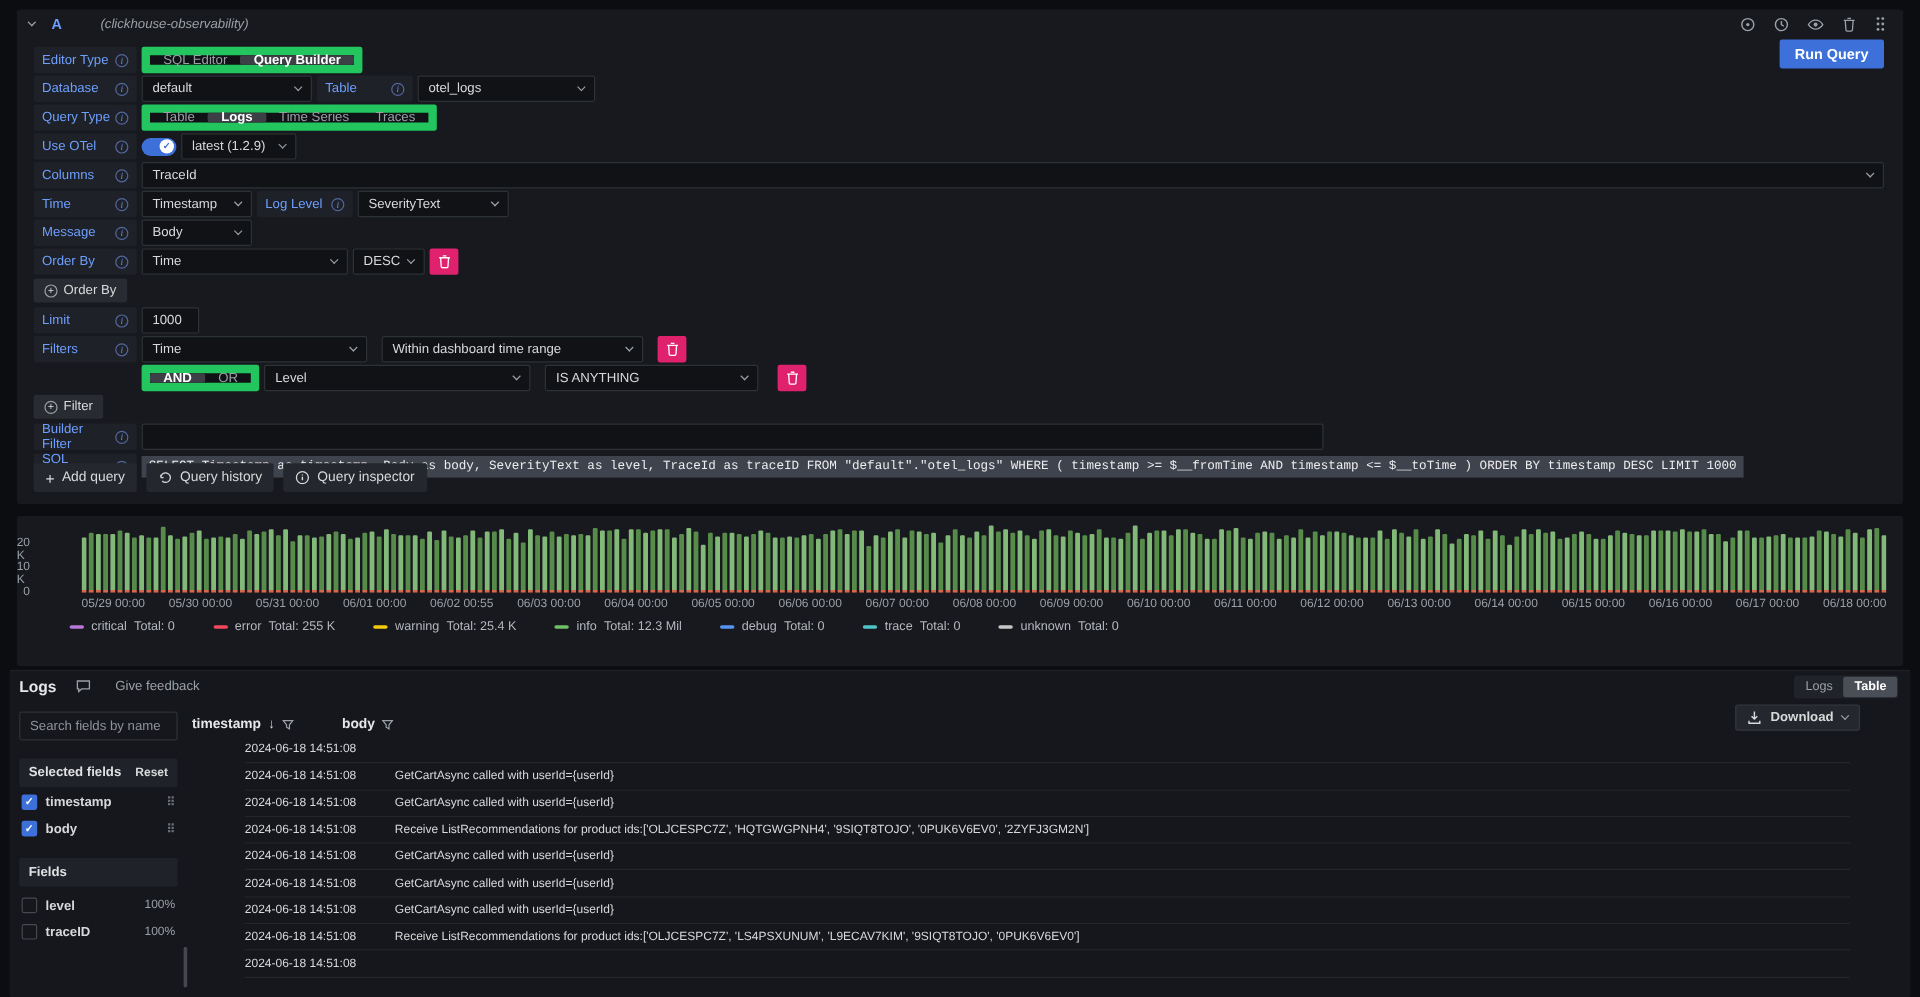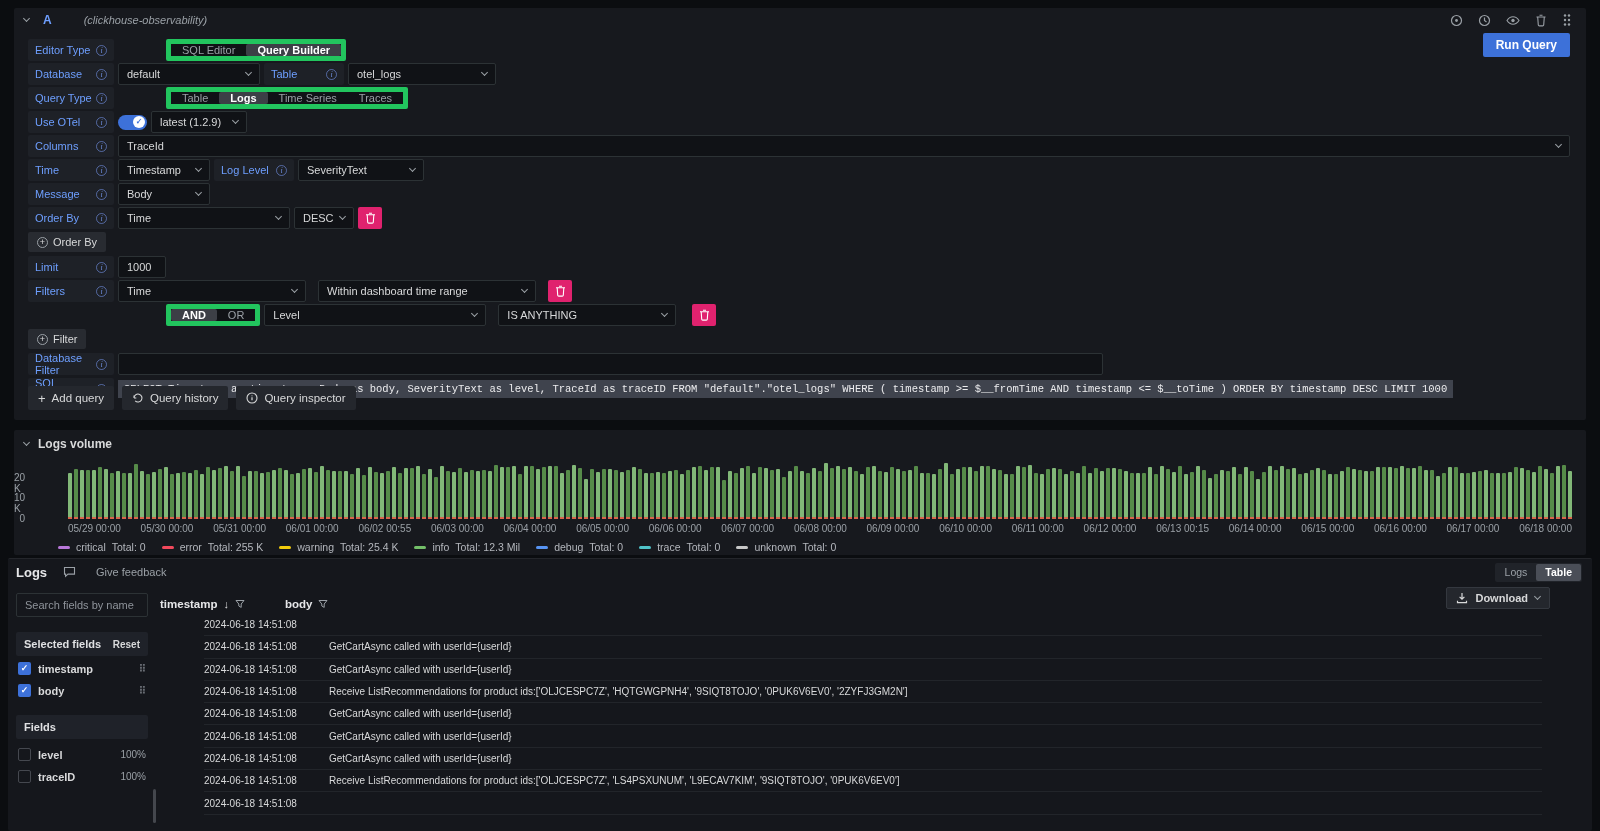--- a/index.html
+++ b/index.html
@@ -18,21 +18,21 @@
   .qp-icons { margin-left:auto; display:flex; gap:15px; align-items:center; }
   .qp-icons svg { display:block; }
   .run-query { position:absolute; top:25px; right:16px; height:24px; padding:0 13px; background:#3d71d9; color:#fff; font-weight:700; font-size:12px; border:none; border-radius:2px; cursor:pointer; font-family:"Liberation Sans",sans-serif; }
 
   .form { padding:7px 16px 0 14px; }
   .frow { display:flex; align-items:center; margin-bottom:2px; height:22px; gap:4px; }
   .frow.small { height:20px; margin:3px 0 4px 0; }
   .indent { margin-left:90px; }
   .flabel { width:86px; min-width:86px; background:#1e2127; border-radius:2px; height:22px; display:flex; align-items:center; justify-content:space-between; padding:0 7px; color:#6e9fff; font-size:11px; font-weight:500; }
   .flabel.inline { width:80px; min-width:80px; }
-  .seg { display:flex; background:#101216; border:5px solid #22c55e; border-radius:2px; height:22px; align-items:stretch;margin-left:48px; }
+  .seg { display:flex; background:#101216; border:7px solid #22c55e; border-radius:2px; height:22px; align-items:stretch; }
   .seg-item { padding:0 11px; font-size:11px; color:#9aa0a6; display:flex; align-items:center; cursor:pointer; border-radius:2px; }
   .seg-item.sel { background:#3c3f46; color:#ffffff; font-weight:700; }
   .select,.input { background:#101216; border:1px solid #2c3235; border-radius:2px; height:22px; display:flex; align-items:center; padding:0 8px; font-size:11px; color:#d8d9da; gap:6px; }
   .select .chev { margin-left:auto; }
   .trash-btn { width:24px; height:22px; background:#e0226e; border-radius:2px; border:none; display:flex; align-items:center; justify-content:center; cursor:pointer; }
   .add-btn { height:20px; background:#282b31; border:none; border-radius:2px; color:#d8d9da; font-size:11px; display:flex; align-items:center; gap:5px; padding:0 9px; cursor:pointer; font-family:"Liberation Sans",sans-serif; }
   .plus-circle { width:11px; height:11px; border:1px solid #9aa0a6; border-radius:50%; font-size:9px; line-height:9px; text-align:center; color:#d8d9da; }
   .toggle { width:29px; height:15px; border-radius:8px; background:#3d71d9; position:relative; cursor:pointer; }
   .toggle .knob { position:absolute; right:2px; top:1.5px; width:12px; height:12px; border-radius:50%; background:#fff; color:#3d71d9; font-size:8px; text-align:center; line-height:12px; font-weight:700; }
   .sql-row { height:24px; }
@@ -43,21 +43,21 @@
   
   .lvpanel { left:14px; top:430px; width:1572px; height:125px; }
   .lv-header { padding:7px 0 4px 10px; display:flex; gap:9px; align-items:center; color:#d8d9da; font-size:12px; font-weight:700; }
   .lv-chart { display:flex; padding:2px 14px 0 6px; }
   .lv-y { width:36px; position:relative; height:62px; }
   .lv-y span { position:absolute; right:7px; font-size:10px; color:#9aa0a6; }
   .lv-main { flex:1;padding-left:36px; }
   .lv-bars { height:62px; display:flex; align-items:flex-end; gap:2px; overflow:hidden; }
   .bar { width:4px; min-width:4px; border-radius:1px 1px 0 0; }
   .lv-xticks { display:flex; justify-content:space-between; margin-top:4px; font-size:10px; color:#9aa0a6; }
-  .lv-legend { margin:7px 0 0 44px; display:flex; gap:16px; font-size:10.5px; color:#b4b7bd; align-items:center; }
+  .lv-legend { margin:7px 0 0 44px; display:flex; gap:32px; font-size:10.5px; color:#b4b7bd; align-items:center; }
   .lg-item { display:flex; align-items:center; gap:6px; }
   .lg-swatch { width:12px; height:3px; border-radius:2px; }
 
   
   .logspanel { left:8px; top:558px; width:1584px; height:273px; background:#15171c; border-top:1px solid #24262b; }
   .logs-header { height:24px; display:flex; align-items:center; padding:2px 10px 0 8px; gap:16px; }
   .logs-title { font-size:13px; font-weight:700; color:#e6e7e9; }
   .feedback { display:flex; gap:20px; align-items:center; color:#9aa0a6; font-size:11px; cursor:pointer; }
   .view-toggle { margin-left:auto; display:flex; background:#202329; border-radius:2px; padding:1px; height:19px; }
   .vt-item { font-size:10.5px; color:#9aa0a6; padding:0 9px; display:flex; align-items:center; border-radius:2px; cursor:pointer; }
@@ -312,21 +312,21 @@
 
     <div class="frow small indent">
       <button class="add-btn">
           <span class="plus-circle">+</span>
           <span>Filter</span>
         </button>
     </div>
 
     <div class="frow">
       <div class="flabel">
-          <span>Database Filter</span>
+          <span>Builder Filter</span>
           <span class="info-i">i</span>
         </div>
       <div class="input" style="width:985px">
           <span></span>
         </div>
     </div>
 
     <div class="frow sql-row">
       <div class="flabel">
           <span>SQL Preview</span>
@@ -351,24 +351,20 @@
         <svg width="12" height="12" viewBox="0 0 12 12">
           <circle cx="6" cy="6" r="5" fill="none" stroke="#d8d9da" stroke-width="1.1"></circle>
           <path d="M6 5.3v3M6 3.4v.9" stroke="#d8d9da" stroke-width="1.2"></path>
         </svg>
         <span>Query inspector</span>
       </button>
   </div>
 </section>
 
 <section class="panel lvpanel">
-  <div class="lv-header">
-    <span class="chev"></span>
-    <span>Logs volume</span>
-  </div>
   <div class="lv-chart">
     <div class="lv-y" id="yAxis">
         <span style="top: 14.6667px;">20 K</span>
         <span style="top: 35.3333px;">10 K</span>
         <span style="top: 56px;">0</span>
       </div>
     <div class="lv-main">
       <div class="lv-bars" id="bars">
           <div class="bar" style="height: 46px; background: linear-gradient(rgb(130, 184, 120) 0px, rgb(130, 184, 120) calc(100% - 2px), rgb(217, 101, 76) calc(100% - 2px));"></div>
           <div class="bar" style="height: 50px; background: linear-gradient(rgb(86, 139, 73) 0px, rgb(86, 139, 73) calc(100% - 2px), rgb(217, 101, 76) calc(100% - 2px));"></div>
@@ -631,21 +627,21 @@
           <span>06/03 00:00</span>
           <span>06/04 00:00</span>
           <span>06/05 00:00</span>
           <span>06/06 00:00</span>
           <span>06/07 00:00</span>
           <span>06/08 00:00</span>
           <span>06/09 00:00</span>
           <span>06/10 00:00</span>
           <span>06/11 00:00</span>
           <span>06/12 00:00</span>
-          <span>06/13 00:15</span>
+          <span>06/13 00:00</span>
           <span>06/14 00:00</span>
           <span>06/15 00:00</span>
           <span>06/16 00:00</span>
           <span>06/17 00:00</span>
           <span>06/18 00:00</span>
         </div>
     </div>
   </div>
   <div class="lv-legend" id="legend">
       <div class="lg-item">

